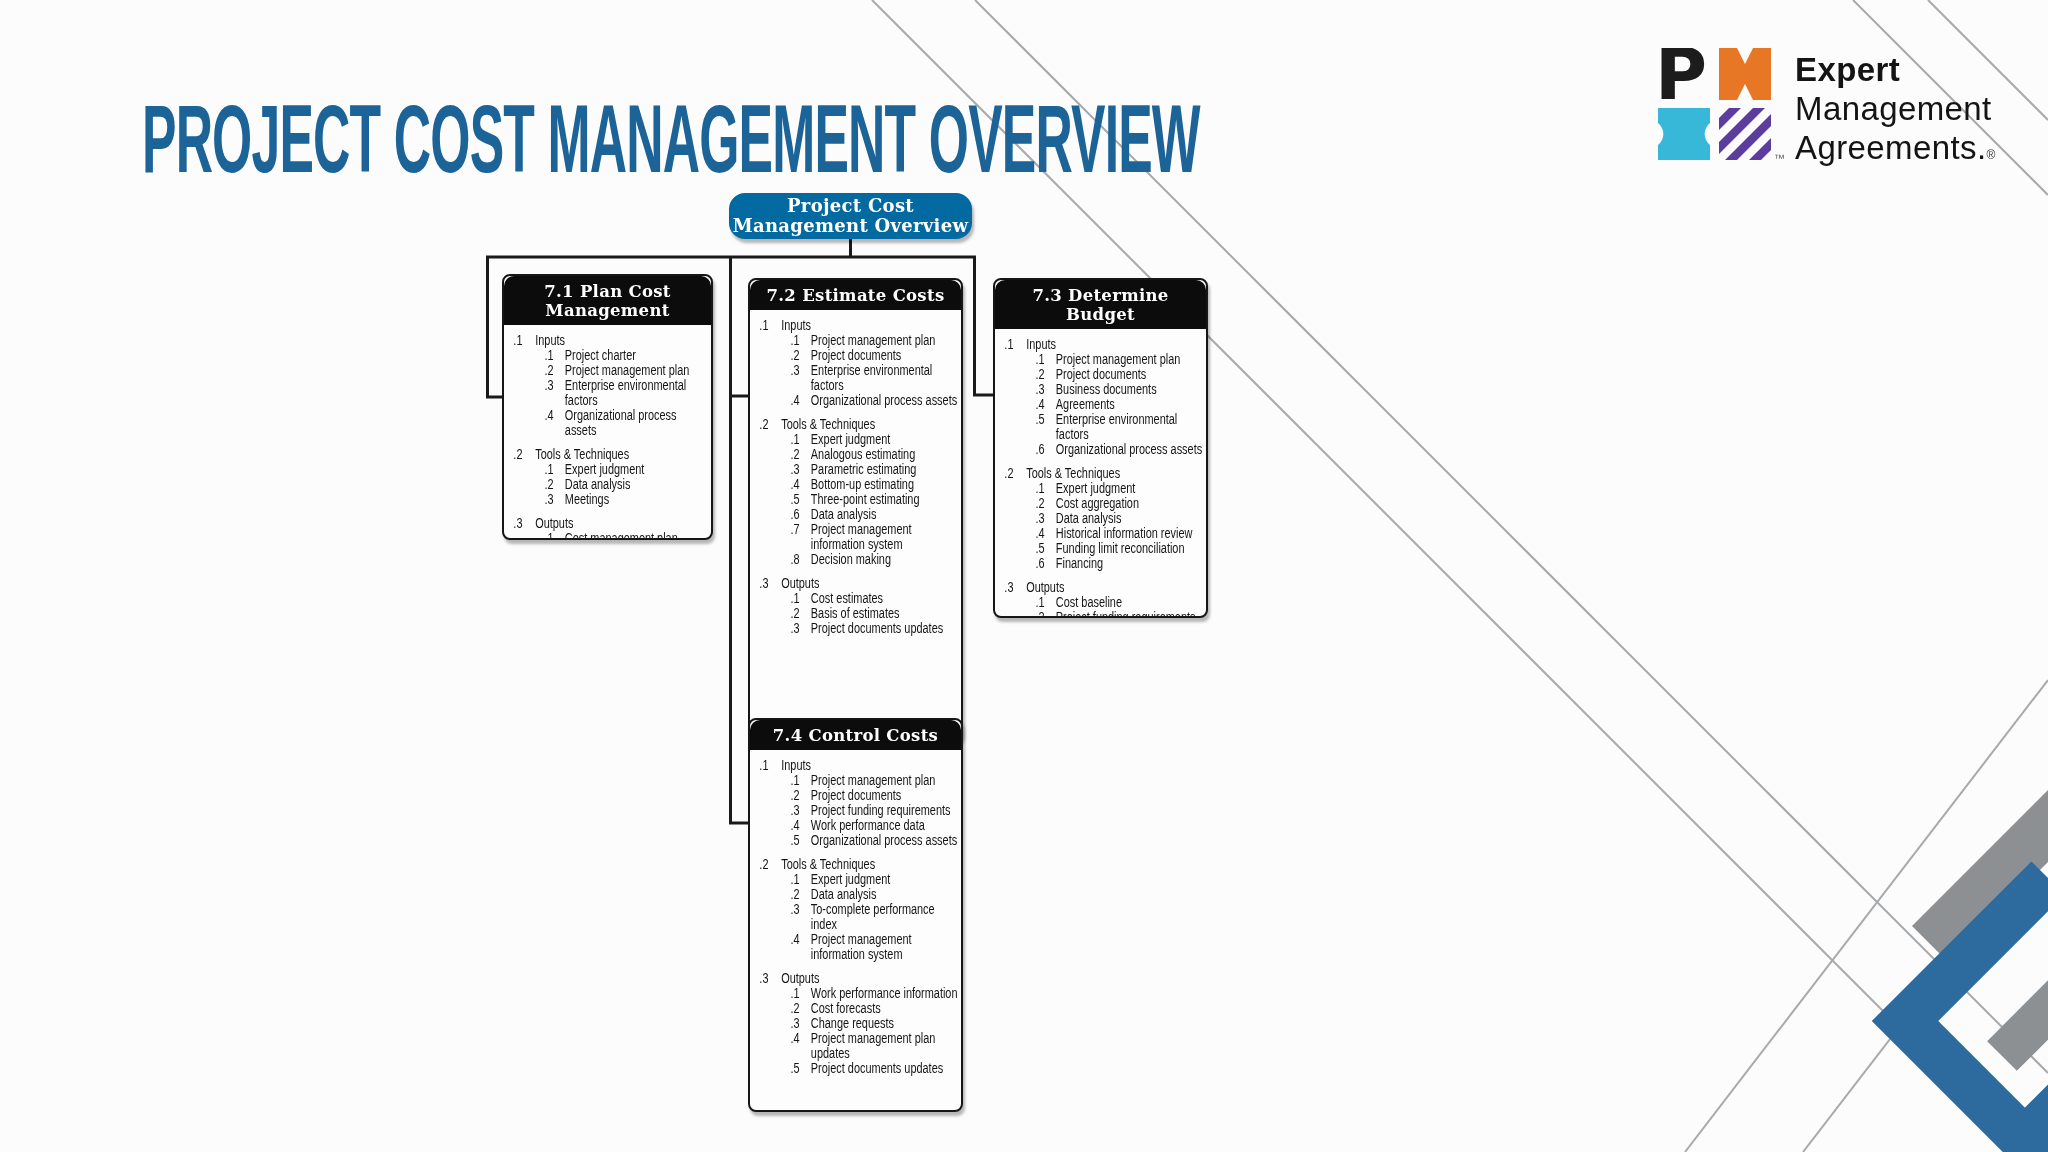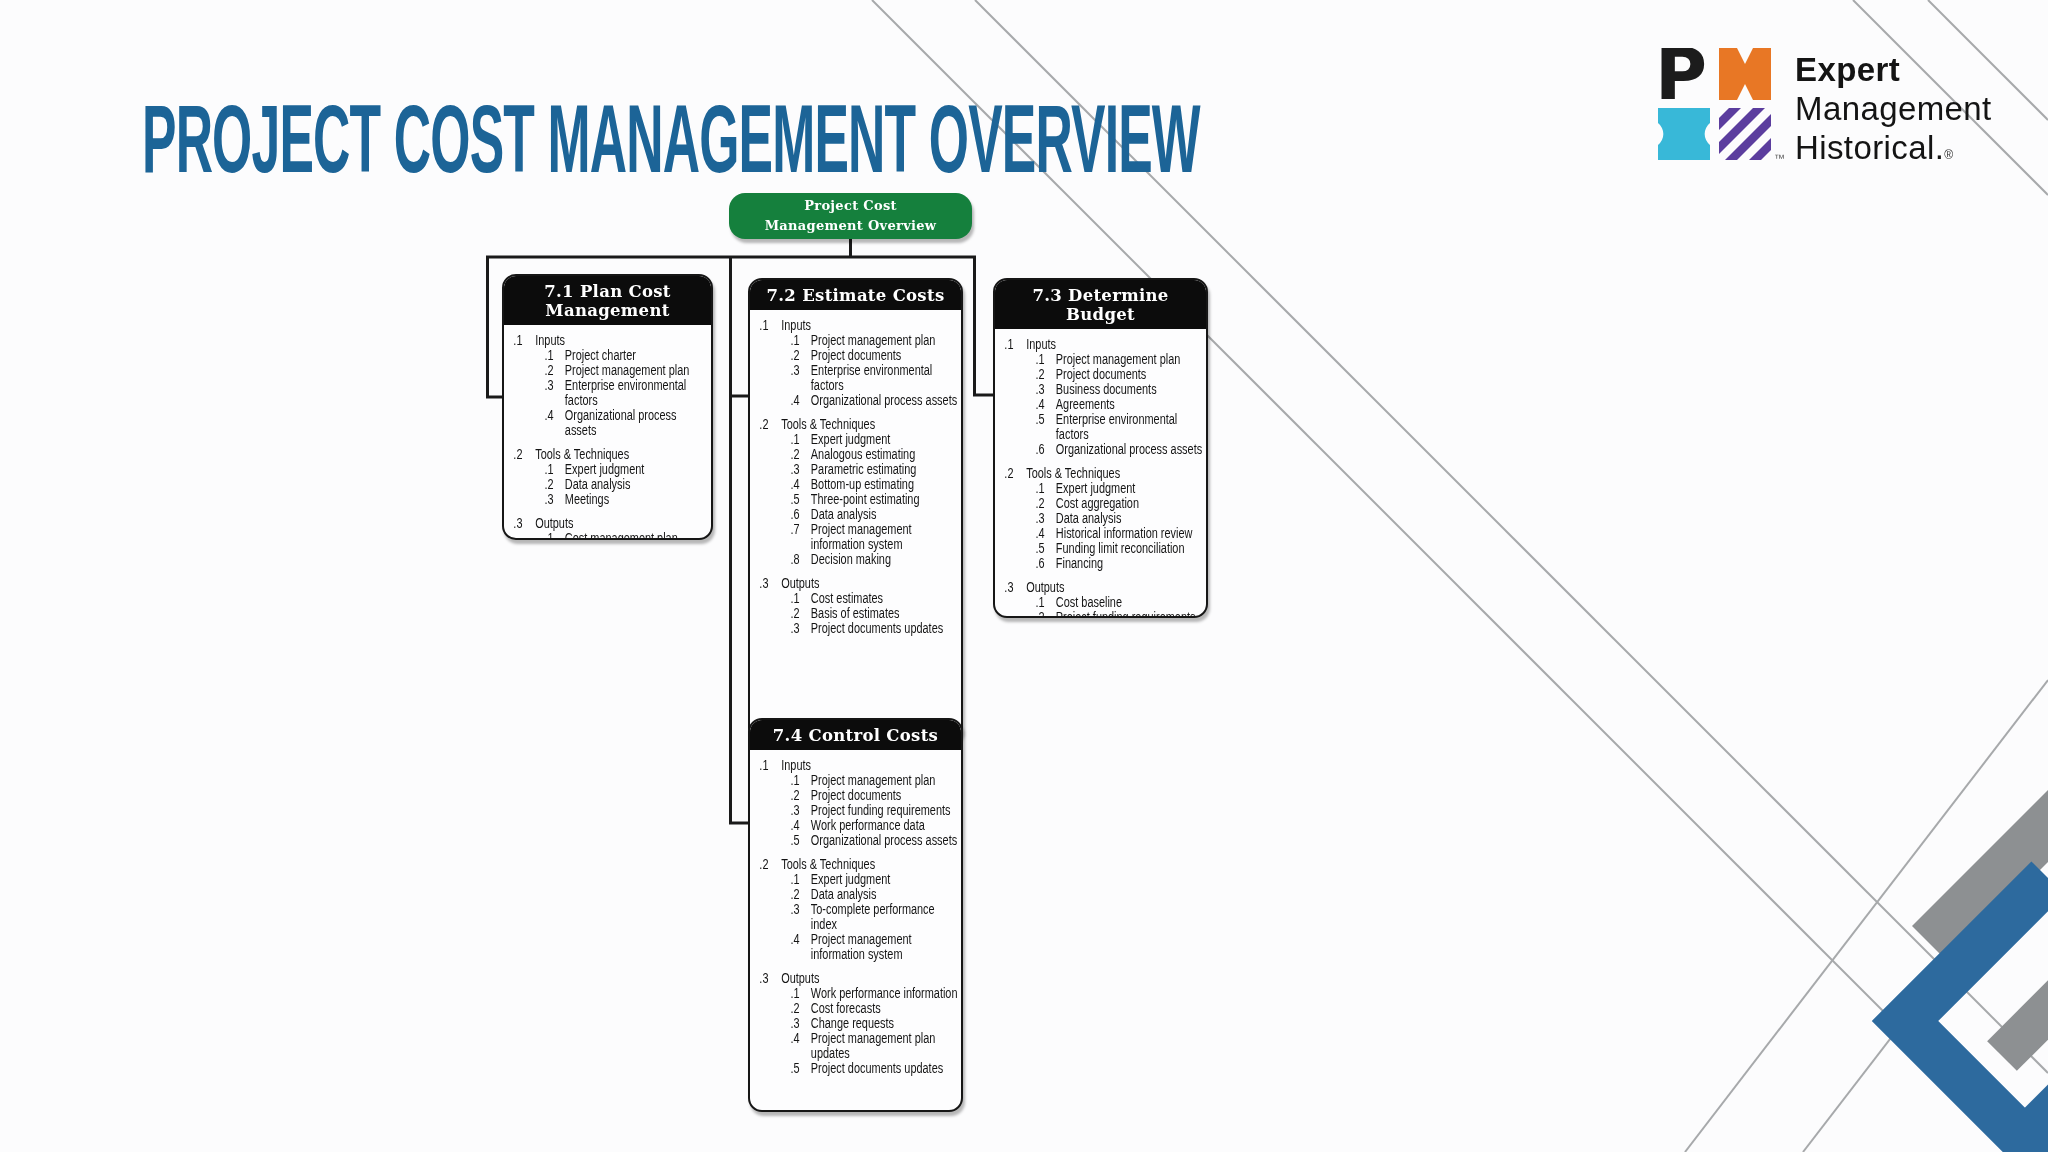--- a/index.html
+++ b/index.html
@@ -21,37 +21,37 @@
   .pmi-logo{position:absolute; left:1658px; top:48px; z-index:3; display:flex; gap:24px; align-items:flex-start;}
   .pmi-icon{position:relative; width:113px; height:112px;}
   .pmi-tm{position:absolute; right:-14px; bottom:-4px; font-size:11px; color:#555;}
   .pmi-wordmark{font-size:33px; line-height:39px; color:#141414; letter-spacing:0.4px; margin-top:2px;}
   .pmi-wordmark .w1{font-weight:700;}
   .pmi-wordmark .reg{font-size:12px; vertical-align:baseline; color:#333;}
   
   #connectors{position:absolute;left:0;top:0;width:2048px;height:1152px;z-index:1;}
   .pbox{
     position:absolute; z-index:2; background:#fdfdfe;
-    border:2.5px solid #161616; border-radius:14px;
+    border:2.5px solid #161616; border-radius:8px;
     box-shadow:2px 4px 3px rgba(0,0,0,0.28);
     box-sizing:border-box; overflow:hidden;
   }
   .pbox-header{
     background:#0c0c0c; color:#ffffff; text-align:center;
     font-family:"DejaVu Serif", serif; font-weight:700;
     font-size:16.5px; line-height:19px; letter-spacing:0.3px;
     padding:6px 4px 5px 4px; white-space:pre-line;
     border-radius:10px 10px 0 0;
   }
   .root-box{
-    position:absolute; z-index:2; background:#15803d; color:#fff;
+    position:absolute; z-index:2; background:#0369a1; color:#fff;
     border-radius:16px; box-shadow:2px 4px 3px rgba(0,0,0,0.28);
     display:flex; align-items:center; justify-content:center; text-align:center;
     font-family:"DejaVu Serif", serif; font-weight:700;
-    font-size:13px; line-height:20px; letter-spacing:0.3px; white-space:pre-line;
+    font-size:18px; line-height:20px; letter-spacing:0.3px; white-space:pre-line;
     box-sizing:border-box;
   }
   .pbox-body{
     font-size:14px; line-height:15px; color:#141414;
     padding:8px 0 8px 0; transform:scaleX(0.78); transform-origin:0 0; width:276px;
   }
   #box-71 .pbox-body{width:270px;}
   .sec{margin-top:9px;}
   .sec:first-child{margin-top:0;}
   .sec-head{display:flex;}
@@ -100,21 +100,21 @@
           <polygon points="0,34 34,0 46,0 0,46"></polygon>
           <polygon points="6,52 52,6 52,18 18,52"></polygon>
           <polygon points="30,52 52,30 52,42 42,52"></polygon>
         </g>
       </svg>
       <span class="pmi-tm">™</span>
     </div>
     <div class="pmi-wordmark">
       <div class="w1">Expert</div>
       <div>Management</div>
-      <div><span>Historical.</span><span class="reg">®</span></div>
+      <div><span>Agreements.</span><span class="reg">®</span></div>
     </div>
   </div>
 
   <svg id="connectors" viewBox="0 0 2048 1152" preserveAspectRatio="none">
     <g stroke="#1a1a1a" stroke-width="3" fill="none">
       <line x1="850.5" y1="239" x2="850.5" y2="258"></line>
       <line x1="486" y1="257" x2="976" y2="257"></line>
       <line x1="487.5" y1="257" x2="487.5" y2="398"></line>
       <line x1="486" y1="397" x2="505" y2="397"></line>
       <line x1="730.5" y1="257" x2="730.5" y2="824"></line>

